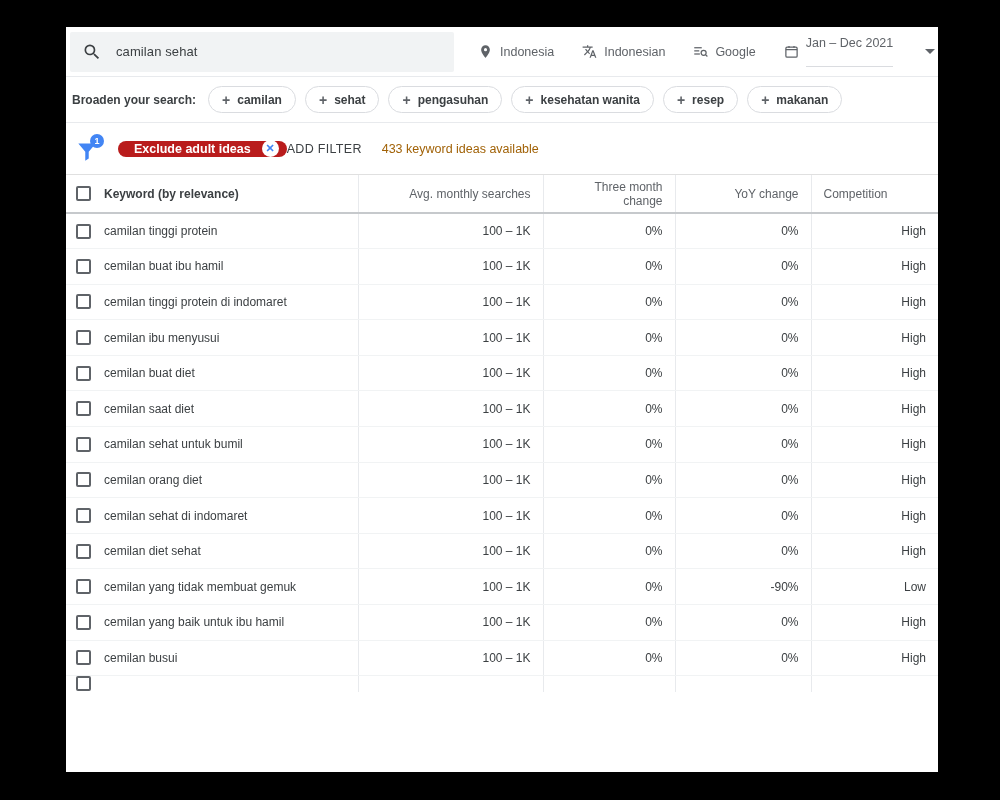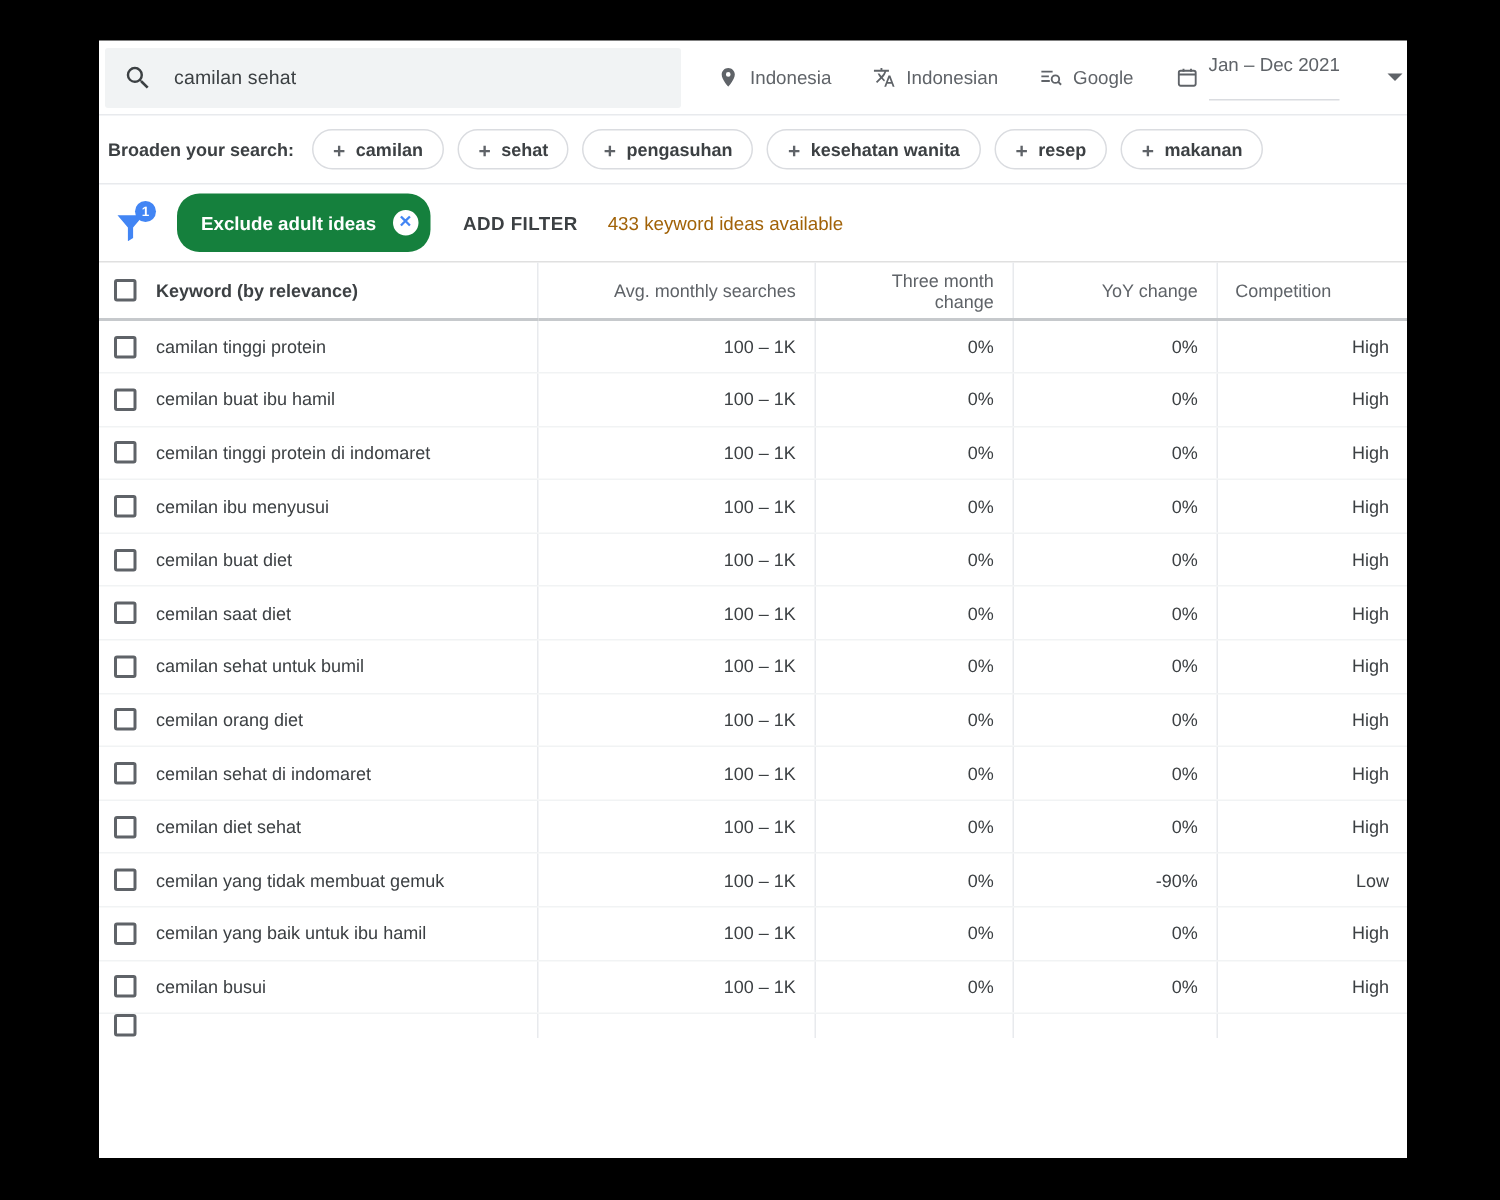--- a/index.html
+++ b/index.html
@@ -91,36 +91,36 @@
   .funnel-wrap { position: relative; width: 34px; height: 26px; cursor: pointer; }
   .badge {
     position: absolute; right: 4px; top: -2px;
     width: 14px; height: 14px; border-radius: 50%;
     background: #4285f4; color: #fff;
     font-size: 9px; line-height: 14px; text-align: center;
     font-weight: bold;
   }
   .adult-chip {
     display: inline-flex; align-items: center;
-    background: #15803d; color: #fff;
-    border-radius: 15px; height: 39px;
+    background: #b91c1c; color: #fff;
+    border-radius: 15px; height: 16px;
     padding: 0 8px 0 16px;
     font-size: 12.5px; font-weight: bold;
     margin-left: 10px; cursor: pointer;
   }
   .chip-x {
     width: 17px; height: 17px; border-radius: 50%;
     background: #fff; color: #4285f4;
     margin-left: 11px;
     display: flex; align-items: center; justify-content: center;
     font-size: 11px; font-weight: bold; line-height: 1;
   }
   .add-filter {
-    font-size: 12.5px; font-weight: bold; color: #3c4043;
-    margin-left: 22px; letter-spacing: .3px; cursor: pointer;
+    font-size: 12.5px; font-weight: normal; color: #3c4043;
+    letter-spacing: .3px; cursor: pointer;
   }
   .ideas-count { font-size: 12.5px; color: #a16207; margin-left: 20px; }
 
   
   table { width: 100%; border-collapse: collapse; table-layout: fixed; }
   col.c-chk  { width: 38px; }
   col.c-kw   { width: 254px; }
   col.c-avg  { width: 185px; }
   col.c-3m   { width: 132px; }
   col.c-yoy  { width: 136px; }

